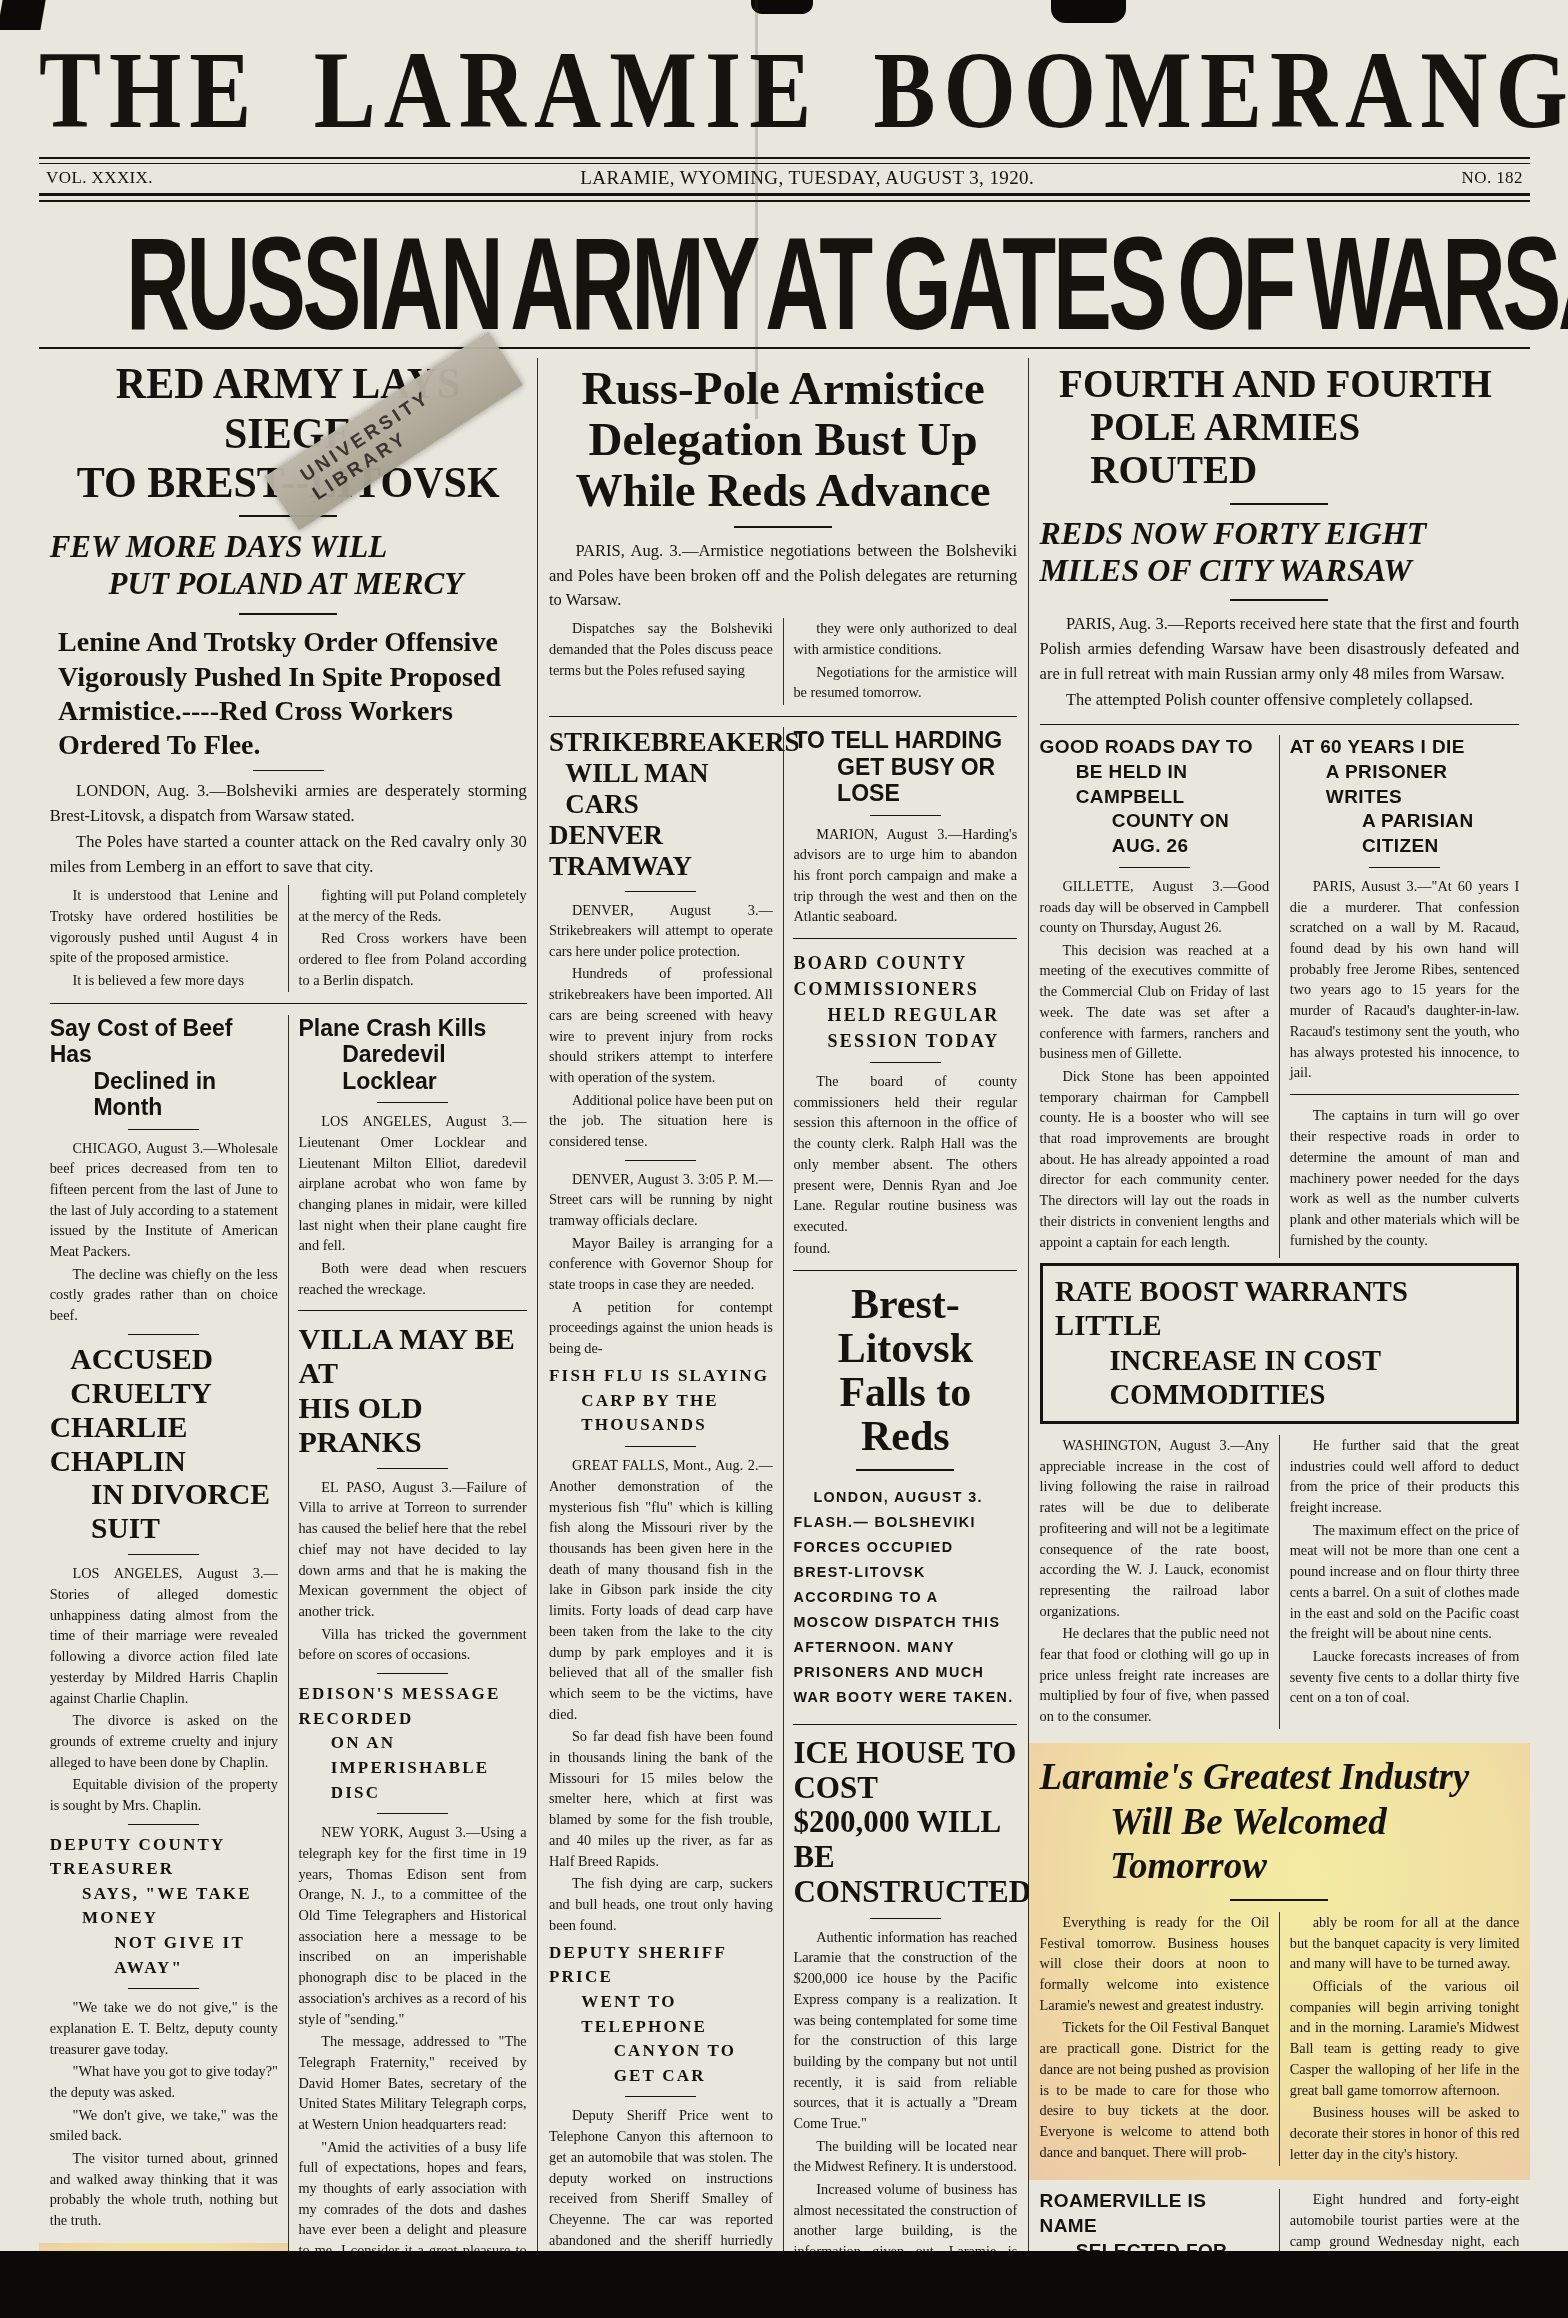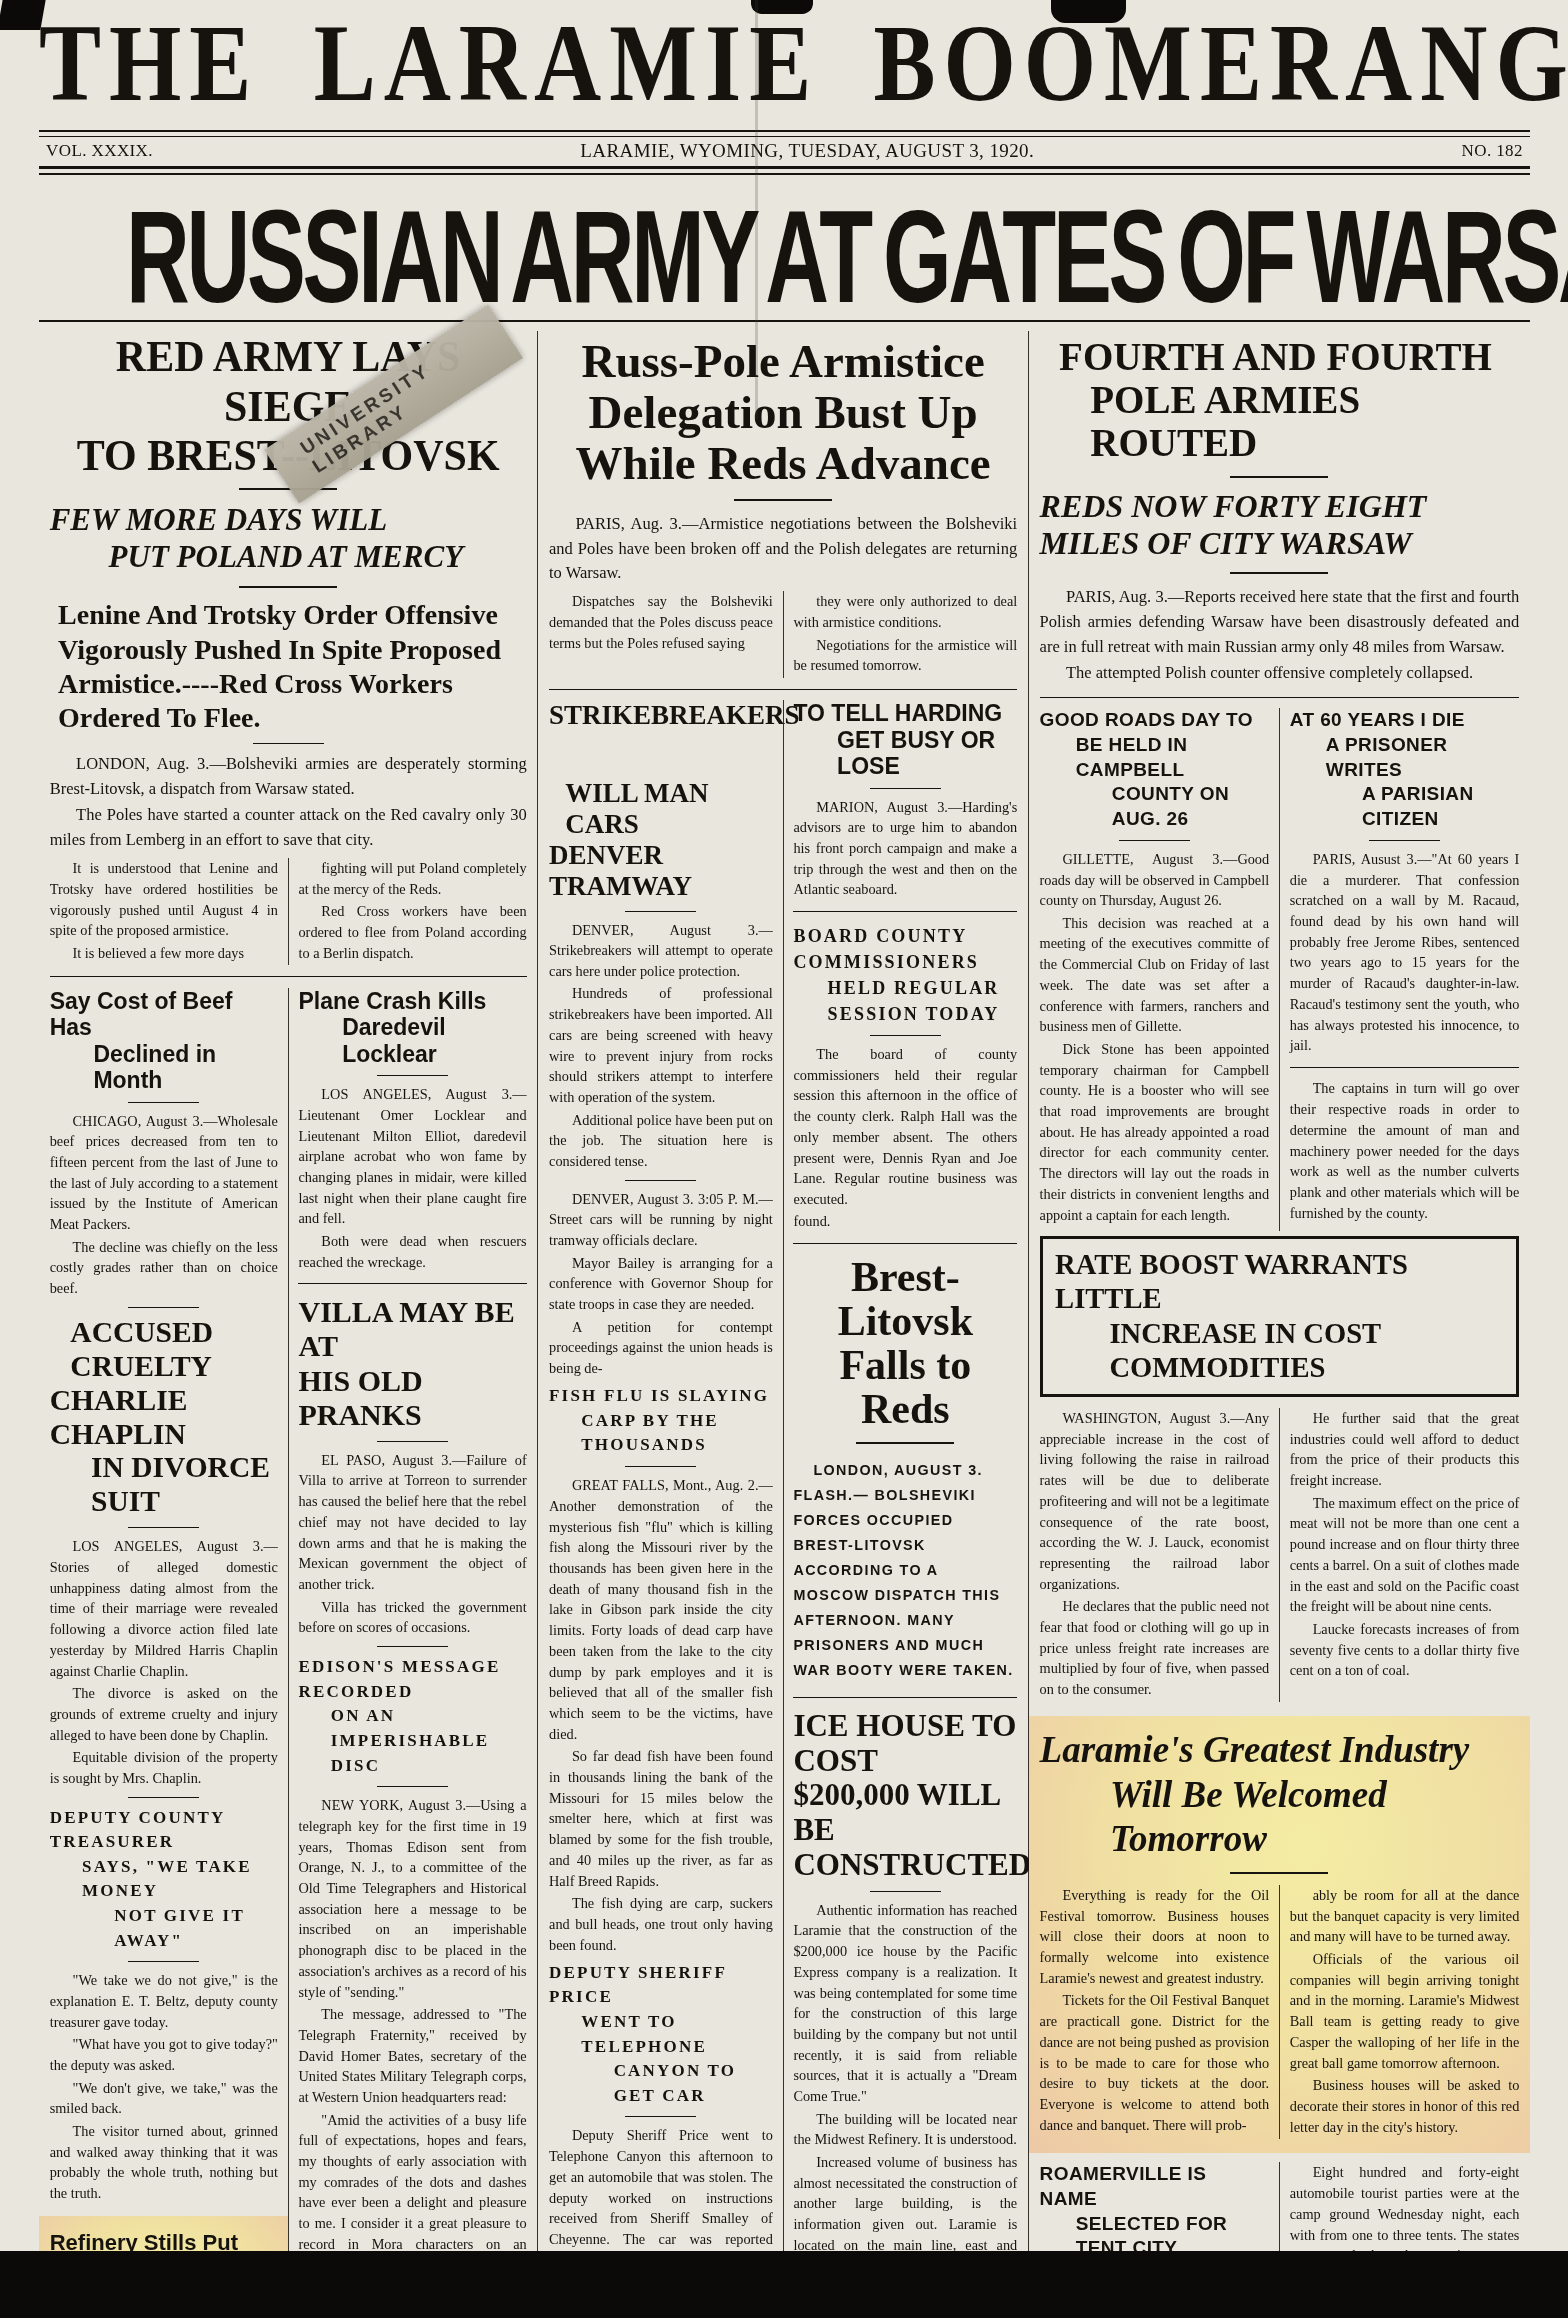--- a/index.html
+++ b/index.html
@@ -1,20 +1,20 @@
 <!DOCTYPE html>
 <html style="font-size:14.3px"><head>
 <meta charset="utf-8">
 <style>
   html,body{margin:0;padding:0;background:#3a3733;}
   .page{position:relative;width:1569px;height:2319px;background:#e9e6de;overflow:hidden;
         font-family:"Liberation Serif",serif;color:#16130f;}
   .inner{padding:0 39px;}
   
-  .masthead{text-align:right;}
+  .masthead{text-align:right;padding-top:27px;}
   .mast-title{margin:0;font-weight:800;font-size:93px;letter-spacing:8px;word-spacing:23px;
               transform:scaleY(1.18);transform-origin:center top;white-space:nowrap;}
   .rule2{height:3.6px;border-top:2.7px solid #17140f;border-bottom:1.8px solid #17140f;margin-top:23px;}
   .rule2b{height:4.5px;border-top:3.6px solid #17140f;border-bottom:2.7px solid #17140f;}
   .dateline-row{display:flex;justify-content:space-between;align-items:center;
                 font-weight:400;font-size:17px;padding:3.6px 7.1px;letter-spacing:0.4px;}
   .dateline-row .mid{font-size:19px;}
   
   .banner{height:132px;text-align:center;margin-top:5.4px;}
   .banner span{display:inline-block;font-family:"Liberation Sans",sans-serif;font-weight:800;
@@ -240,21 +240,21 @@
           </div>
           <div class="hrule"></div>
         </article>
 
         <div class="pair">
 
           <div class="sub">
             <article>
               <h2 class="h-serifcaps">
                 <div>STRIKEBREAKERS</div>
-                <div style="padding-left:.6em;margin-top:47px;">WILL MAN CARS</div>
+                <div style="padding-left:.6em;">WILL MAN CARS</div>
                 <div>DENVER TRAMWAY</div>
               </h2>
               <div class="sepsm"></div>
               <p class="p">DENVER, August 3.—Strikebreakers will attempt to operate cars here under police protection.</p>
               <p class="p">Hundreds of professional strikebreakers have been imported. All cars are being screened with heavy wire to prevent injury from rocks should strikers attempt to interfere with operation of the system.</p>
               <p class="p">Additional police have been put on the job. The situation here is considered tense.</p>
               <div class="sepsm"></div>
               <p class="p">DENVER, August 3. 3:05 P. M.—Street cars will be running by night tramway officials declare.</p>
               <p class="p">Mayor Bailey is arranging for a conference with Governor Shoup for state troops in case they are needed.</p>
               <p class="p">A petition for contempt proceedings against the union heads is being de-</p>

